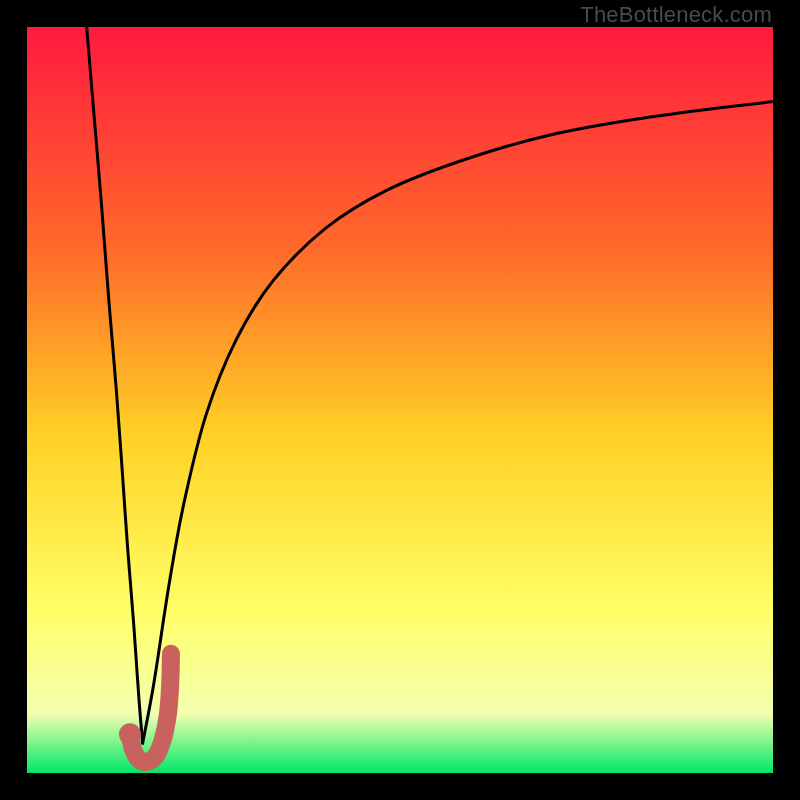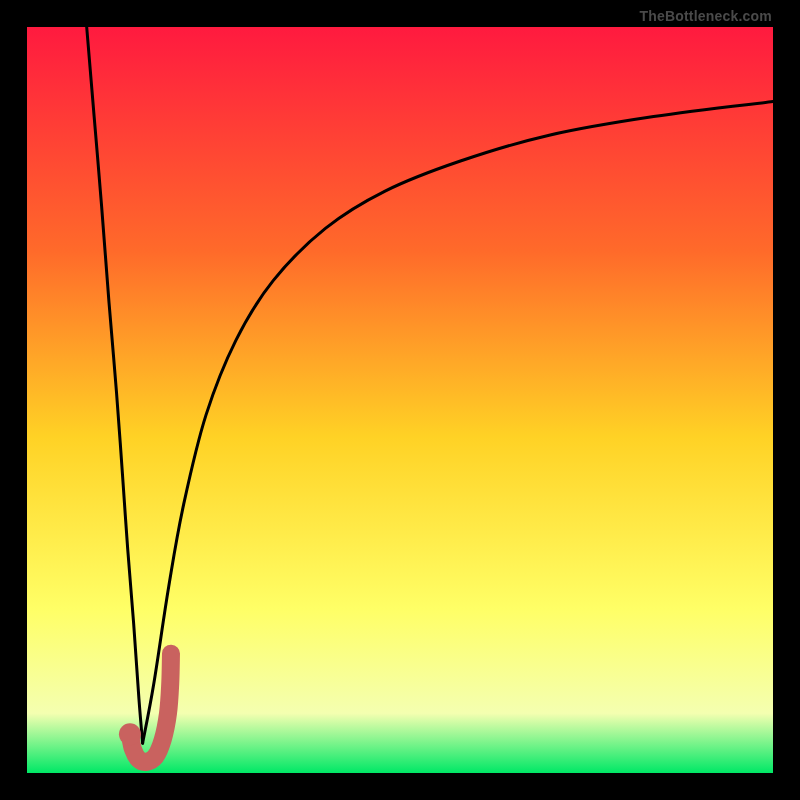--- a/index.html
+++ b/index.html
@@ -22,25 +22,25 @@
   .plot {
     position: absolute;
     top: 27px;
     left: 27px;
     width: 746px;
     height: 746px;
     overflow: hidden;
   }
   .watermark {
     position: absolute;
-    top: 8px;
+    top: 2px;
     right: 28px;
     color: #4a4a4a;
-    font-size: 14px;
-    font-weight: 700;
+    font-size: 22px;
+    font-weight: 400;
     letter-spacing: 0.2px;
     user-select: none;
   }
 </style>
 </head>
 <body>
 
 <div class="frame">
 
   <div class="watermark">TheBottleneck.com</div>

